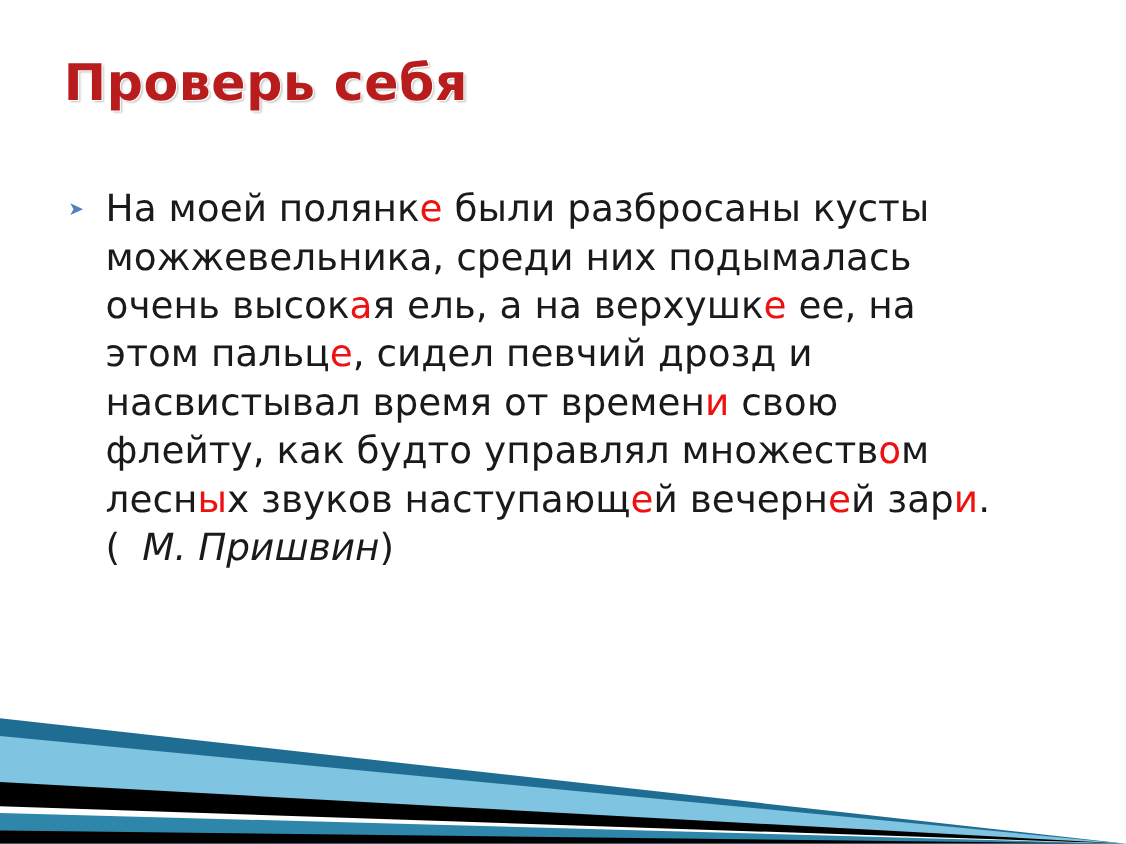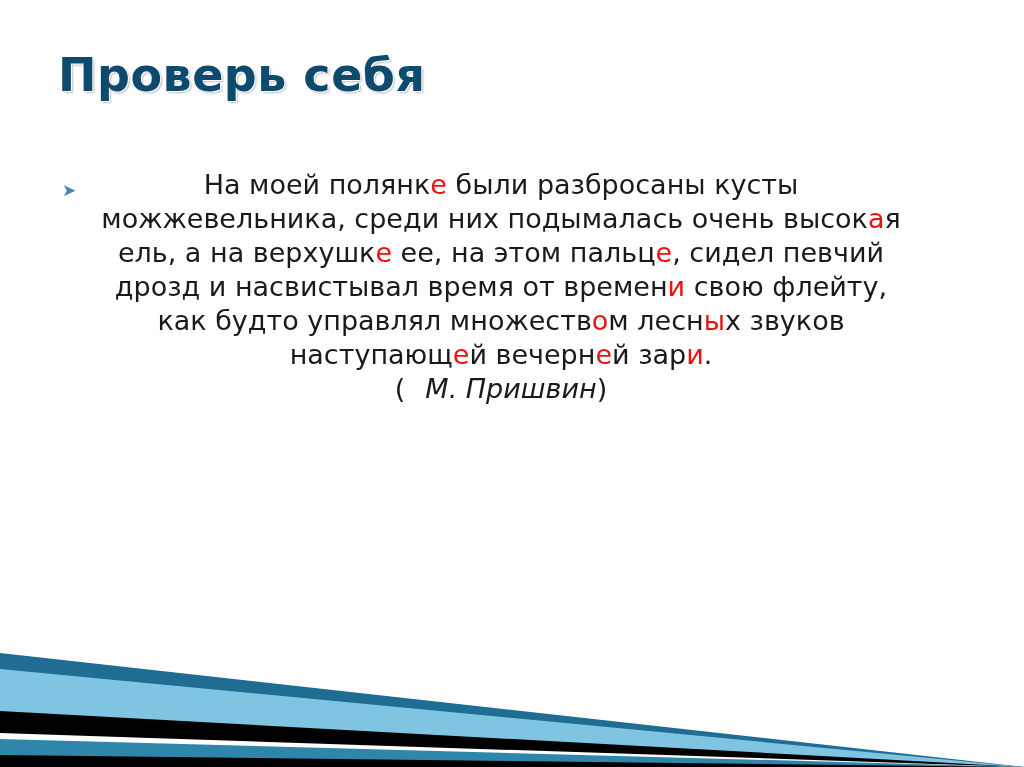--- a/index.html
+++ b/index.html
@@ -20,21 +20,21 @@
     background: #ffffff;
     overflow: hidden;
   }
   
   .title {
     position: absolute;
     left: 58px;
     top: 48px;
     font-size: 46px;
     font-weight: bold;
-    color: #0c4a6e;
+    color: #b91c1c;
     letter-spacing: 0.5px;
     text-shadow: 1px 1px 0 #ffffff, 2px 2px 2px rgba(0,0,0,0.25);
     white-space: nowrap;
   }
   
   .body {
     position: absolute;
     left: 62px;
     top: 168px;
     width: 880px;
@@ -46,24 +46,24 @@
   .bullet-marker {
     width: 34px;
     flex: 0 0 34px;
     padding-top: 14px;
     color: #4f81bd;
     font-size: 17px;
     line-height: 1;
   }
   .bullet-text {
     flex: 1 1 auto;
-    font-size: 27px;
-    line-height: 34px;
+    font-size: 34px;
+    line-height: 44px;
     color: #1a1a1a;
-    text-align: center;
+    text-align: left;
     max-width: 810px;
   }
   .hl {
     color: #ee1111;
   }
   .src {
     font-style: italic;
     margin-left: 20px;
   }
   

